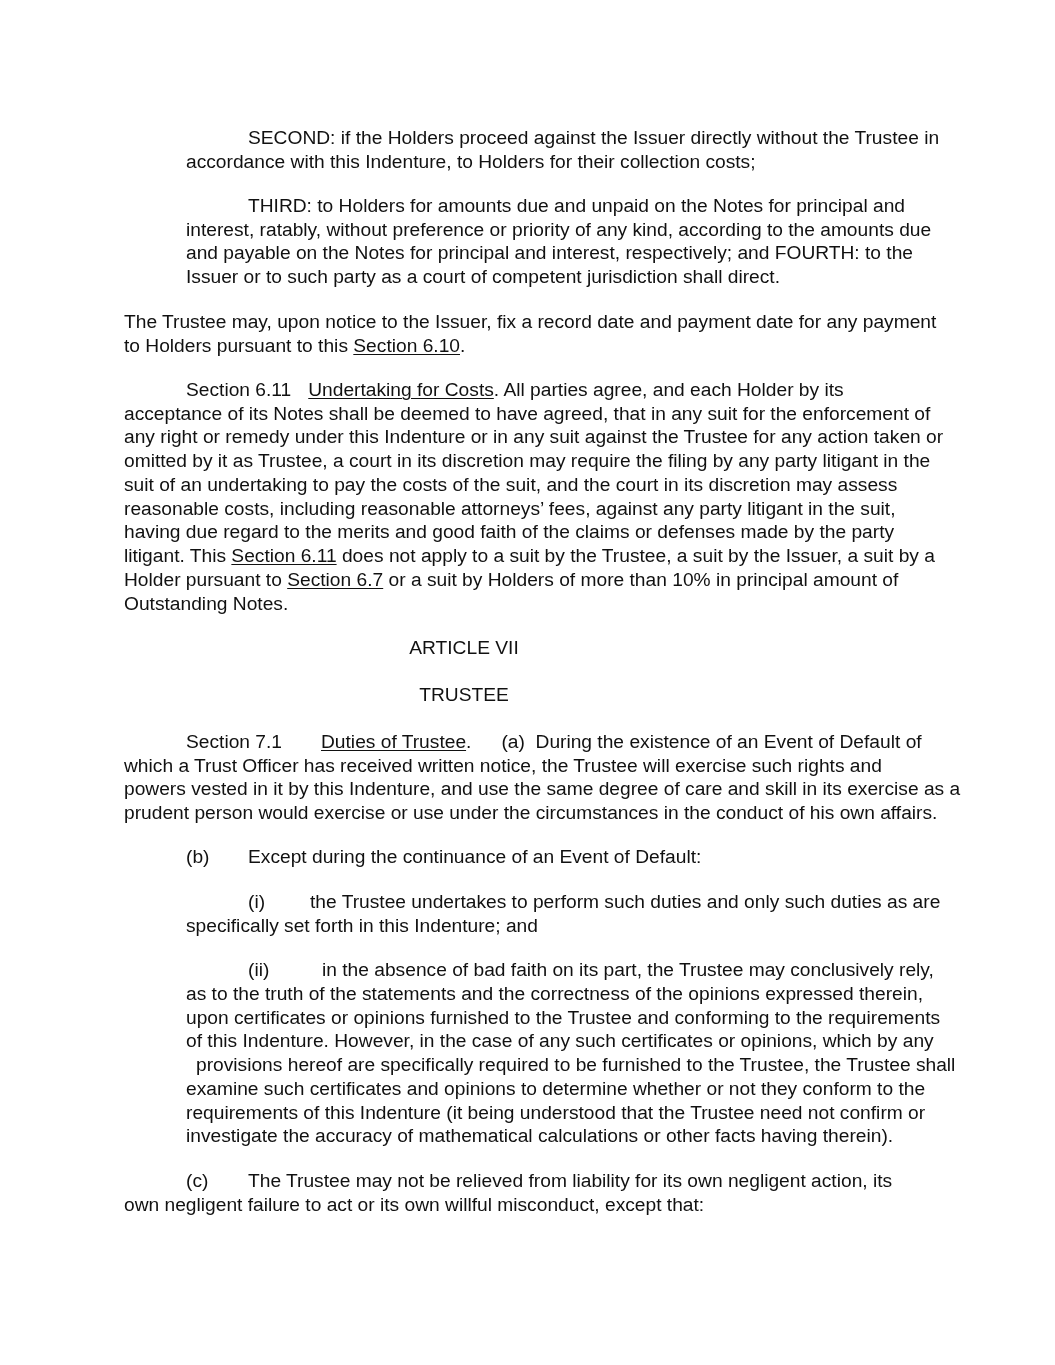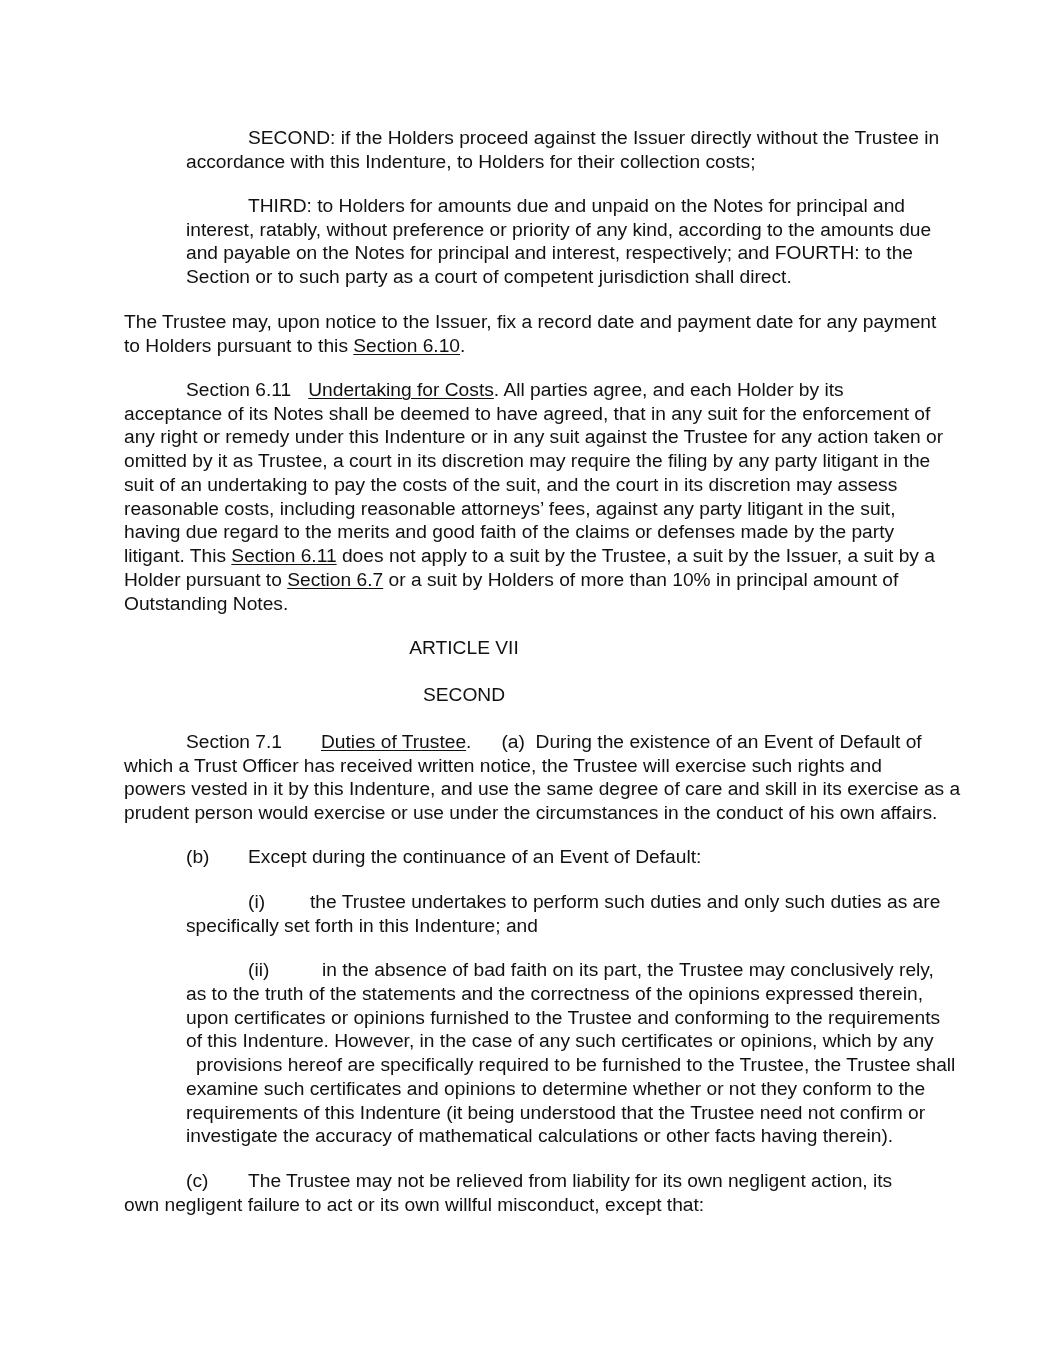--- a/index.html
+++ b/index.html
@@ -20,21 +20,21 @@
 
   <div>
     <div class="ln" style="left:248px; top:126px;">SECOND: if the Holders proceed against the Issuer directly without the Trustee in</div>
     <div class="ln" style="left:186px; top:150px;">accordance with this Indenture, to Holders for their collection costs;</div>
   </div>
 
   <div>
     <div class="ln" style="left:248px; top:194px;">THIRD: to Holders for amounts due and unpaid on the Notes for principal and</div>
     <div class="ln" style="left:186px; top:218px;">interest, ratably, without preference or priority of any kind, according to the amounts due</div>
     <div class="ln" style="left:186px; top:241px;">and payable on the Notes for principal and interest, respectively; and FOURTH: to the</div>
-    <div class="ln" style="left:186px; top:265px;">Section or to such party as a court of competent jurisdiction shall direct.</div>
+    <div class="ln" style="left:186px; top:265px;">Issuer or to such party as a court of competent jurisdiction shall direct.</div>
   </div>
 
   <div>
     <div class="ln" style="left:124px; top:310px;">The Trustee may, upon notice to the Issuer, fix a record date and payment date for any payment</div>
     <div class="ln" style="left:124px; top:334px;"><span>to Holders pursuant to this </span><span class="u">Section 6.10</span><span>.</span></div>
   </div>
 
   <div>
     <div class="ln" style="left:186px; top:378px;"><span>Section 6.11</span><span style="display:inline-block;width:17px;"></span><span class="u">Undertaking for Costs</span><span>. All parties agree, and each Holder by its</span></div>
     <div class="ln" style="left:124px; top:402px;">acceptance of its Notes shall be deemed to have agreed, that in any suit for the enforcement of</div>
@@ -42,21 +42,21 @@
     <div class="ln" style="left:124px; top:449px;">omitted by it as Trustee, a court in its discretion may require the filing by any party litigant in the</div>
     <div class="ln" style="left:124px; top:473px;">suit of an undertaking to pay the costs of the suit, and the court in its discretion may assess</div>
     <div class="ln" style="left:124px; top:497px;">reasonable costs, including reasonable attorneys’ fees, against any party litigant in the suit,</div>
     <div class="ln" style="left:124px; top:520px;">having due regard to the merits and good faith of the claims or defenses made by the party</div>
     <div class="ln" style="left:124px; top:544px;"><span>litigant. This </span><span class="u">Section 6.11</span><span> does not apply to a suit by the Trustee, a suit by the Issuer, a suit by a</span></div>
     <div class="ln" style="left:124px; top:568px;"><span>Holder pursuant to </span><span class="u">Section 6.7</span><span> or a suit by Holders of more than 10% in principal amount of</span></div>
     <div class="ln" style="left:124px; top:592px;">Outstanding Notes.</div>
   </div>
 
   <div class="ln center" style="top:636px;">ARTICLE VII</div>
-  <div class="ln center" style="top:683px;">SECOND</div>
+  <div class="ln center" style="top:683px;">TRUSTEE</div>
 
   <div>
     <div class="ln" style="left:186px; top:730px;"><span>Section 7.1</span><span style="display:inline-block;width:39px;"></span><span class="u">Duties of Trustee</span><span>.</span><span style="display:inline-block;width:30px;"></span><span>(a)  During the existence of an Event of Default of</span></div>
     <div class="ln" style="left:124px; top:754px;">which a Trust Officer has received written notice, the Trustee will exercise such rights and</div>
     <div class="ln" style="left:124px; top:777px;">powers vested in it by this Indenture, and use the same degree of care and skill in its exercise as a</div>
     <div class="ln" style="left:124px; top:801px;">prudent person would exercise or use under the circumstances in the conduct of his own affairs.</div>
   </div>
 
   <div>
     <div class="ln" style="left:186px; top:845px;">(b)</div>

